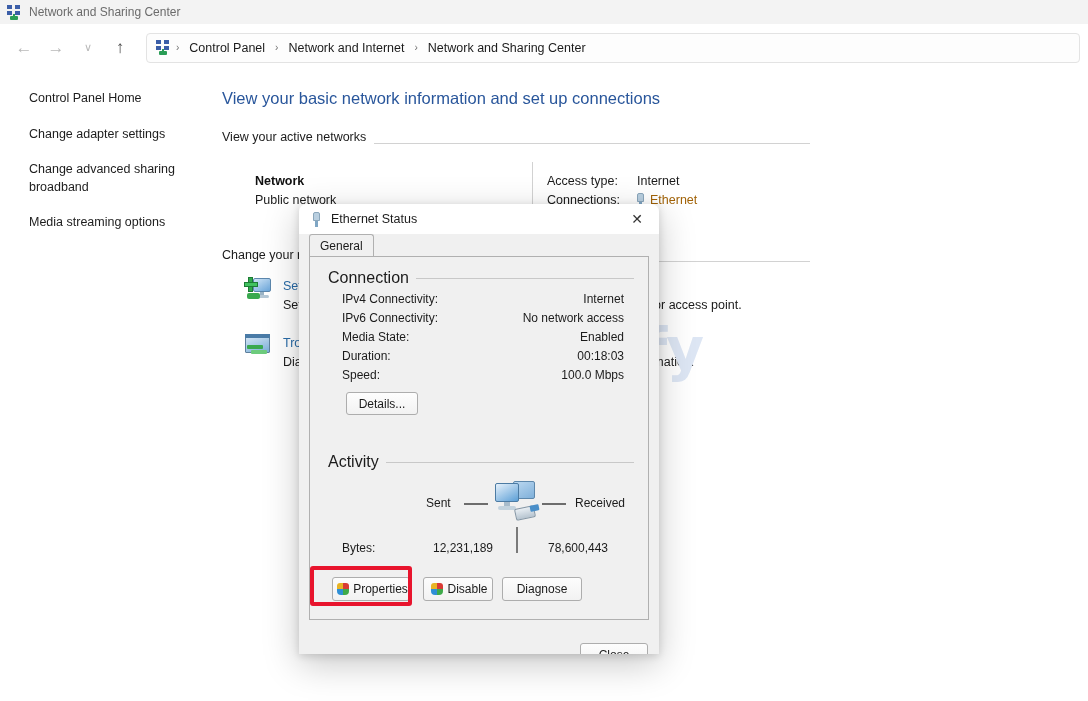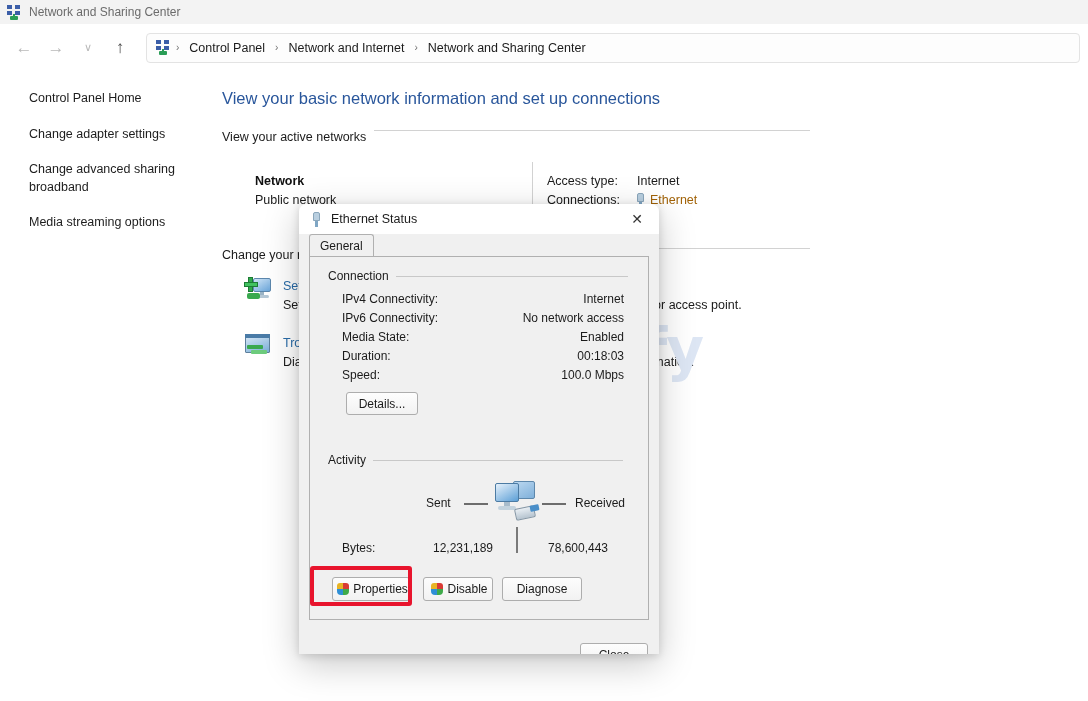--- a/index.html
+++ b/index.html
@@ -60,21 +60,21 @@
   .side-link { font-size: 12.5px; color: #1d1d1d; line-height: 18px; margin-bottom: 17px; width: 160px; cursor: default; }
   .side-link.gap { margin-bottom: 18px; }
 
   
   .content {
     position: absolute; left: 210px; top: 71px; width: 878px; height: 630px;
     background: #ffffff; padding: 12px 0 0 12px;
   }
   .h1 { font-size: 16.5px; color: #29569b; font-weight: 400; margin: 6px 0 0 0; }
 
-  .section-head { display: flex; align-items: flex-start; gap: 8px; margin-top: 22px; width: 588px; }
+  .section-head { display: flex; align-items: flex-end; gap: 8px; margin-top: 22px; width: 588px; }
   .section-head .lbl { font-size: 12.5px; color: #1b1b1b; white-space: nowrap; }
   .section-head .rule { flex: 1; height: 1px; background: #d2d2d2; }
 
   .netblock { position: relative; margin-top: 18px; height: 80px; }
   .netblock .vline { position: absolute; left: 310px; top: 0; width: 1px; height: 60px; background: #d2d2d2; }
   .net-name { position: absolute; left: 33px; top: 12px; font-size: 12.5px; font-weight: bold; color: #111; }
   .net-type { position: absolute; left: 33px; top: 31px; font-size: 12.5px; color: #1b1b1b; }
   .acc-lbl { position: absolute; left: 325px; top: 12px; font-size: 12.5px; color: #1b1b1b; }
   .acc-val { position: absolute; left: 415px; top: 12px; font-size: 12.5px; color: #1b1b1b; }
   .con-lbl { position: absolute; left: 325px; top: 31px; font-size: 12.5px; color: #1b1b1b; text-decoration: underline; }
@@ -142,21 +142,21 @@
     background: #f0f0f0; border: 1px solid #b0b0b0; border-bottom: none;
     border-radius: 3px 3px 0 0; display: flex; align-items: center; justify-content: center;
     font-size: 12px; color: #1b1b1b; padding: 0 10px;
   }
   .tabpage {
     position: absolute; left: 10px; top: 22px; width: 340px; height: 364px;
     background: #f0f0f0; border: 1px solid #b0b0b0;
   }
 
   .grp { position: absolute; display: flex; align-items: center; gap: 7px; }
-  .grp .g-lbl { font-size: 12px; color: #1b1b1b; white-space: nowrap; }
+  .grp .g-lbl { font-size: 16px; color: #1b1b1b; white-space: nowrap; }
   .grp .g-rule { height: 1px; background: #c8c8c8; }
 
   .row { position: absolute; font-size: 12px; color: #1b1b1b; }
   .row.lbl { left: 32px; }
   .row.val { right: 24px; text-align: right; }
 
   .btn {
     position: absolute; background: linear-gradient(#fdfdfd,#f2f2f2);
     border: 1px solid #adadad; border-radius: 3px;
     font-size: 12px; color: #1b1b1b; font-family: "Liberation Sans", sans-serif;

